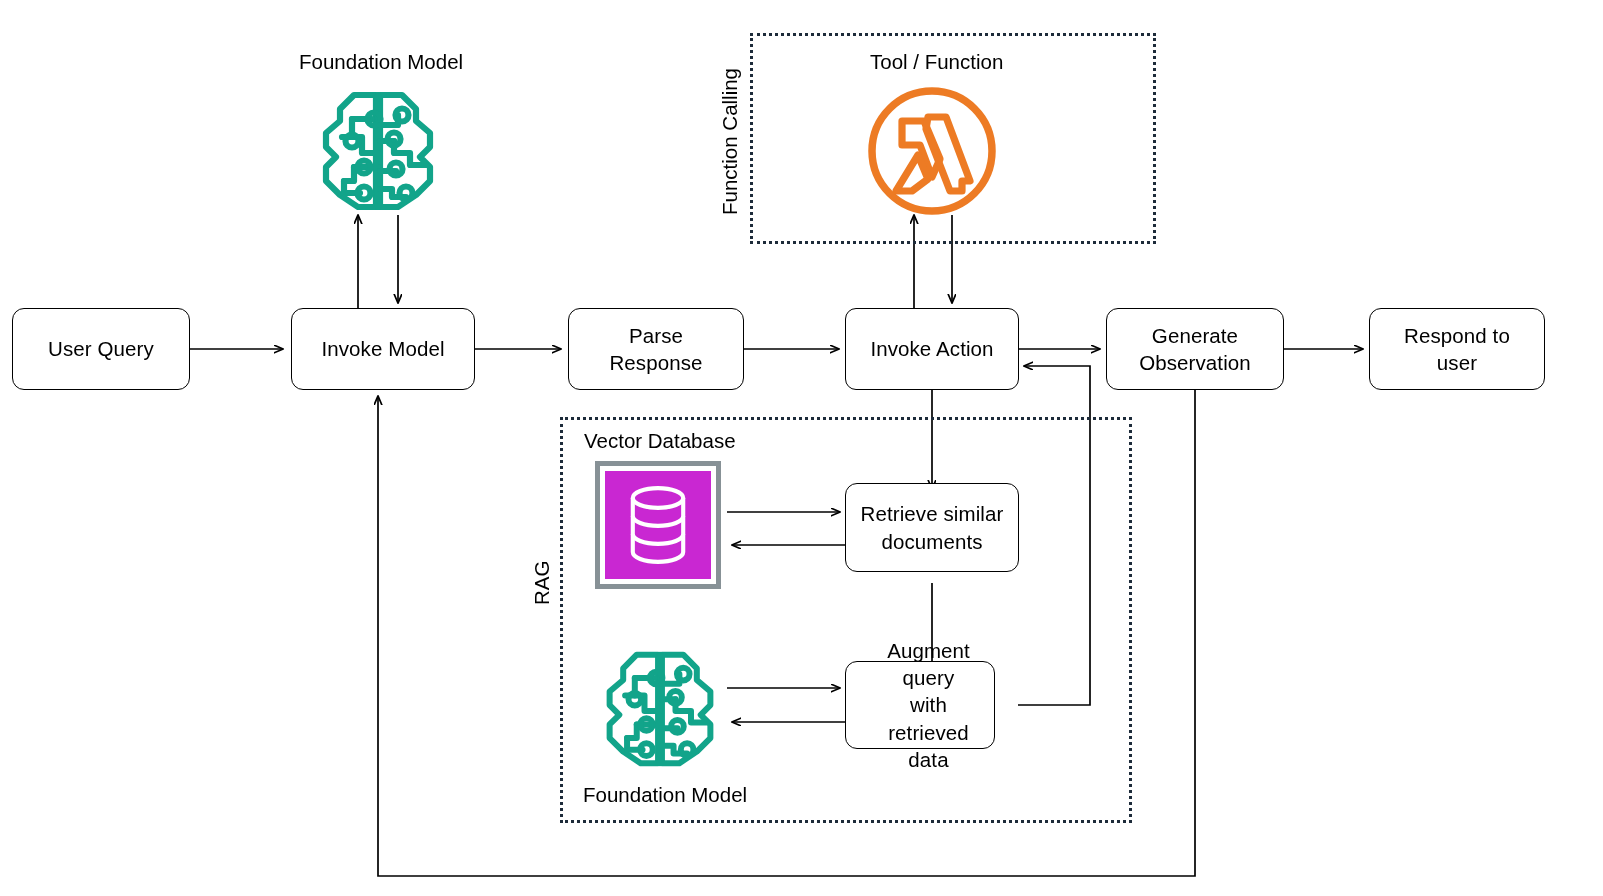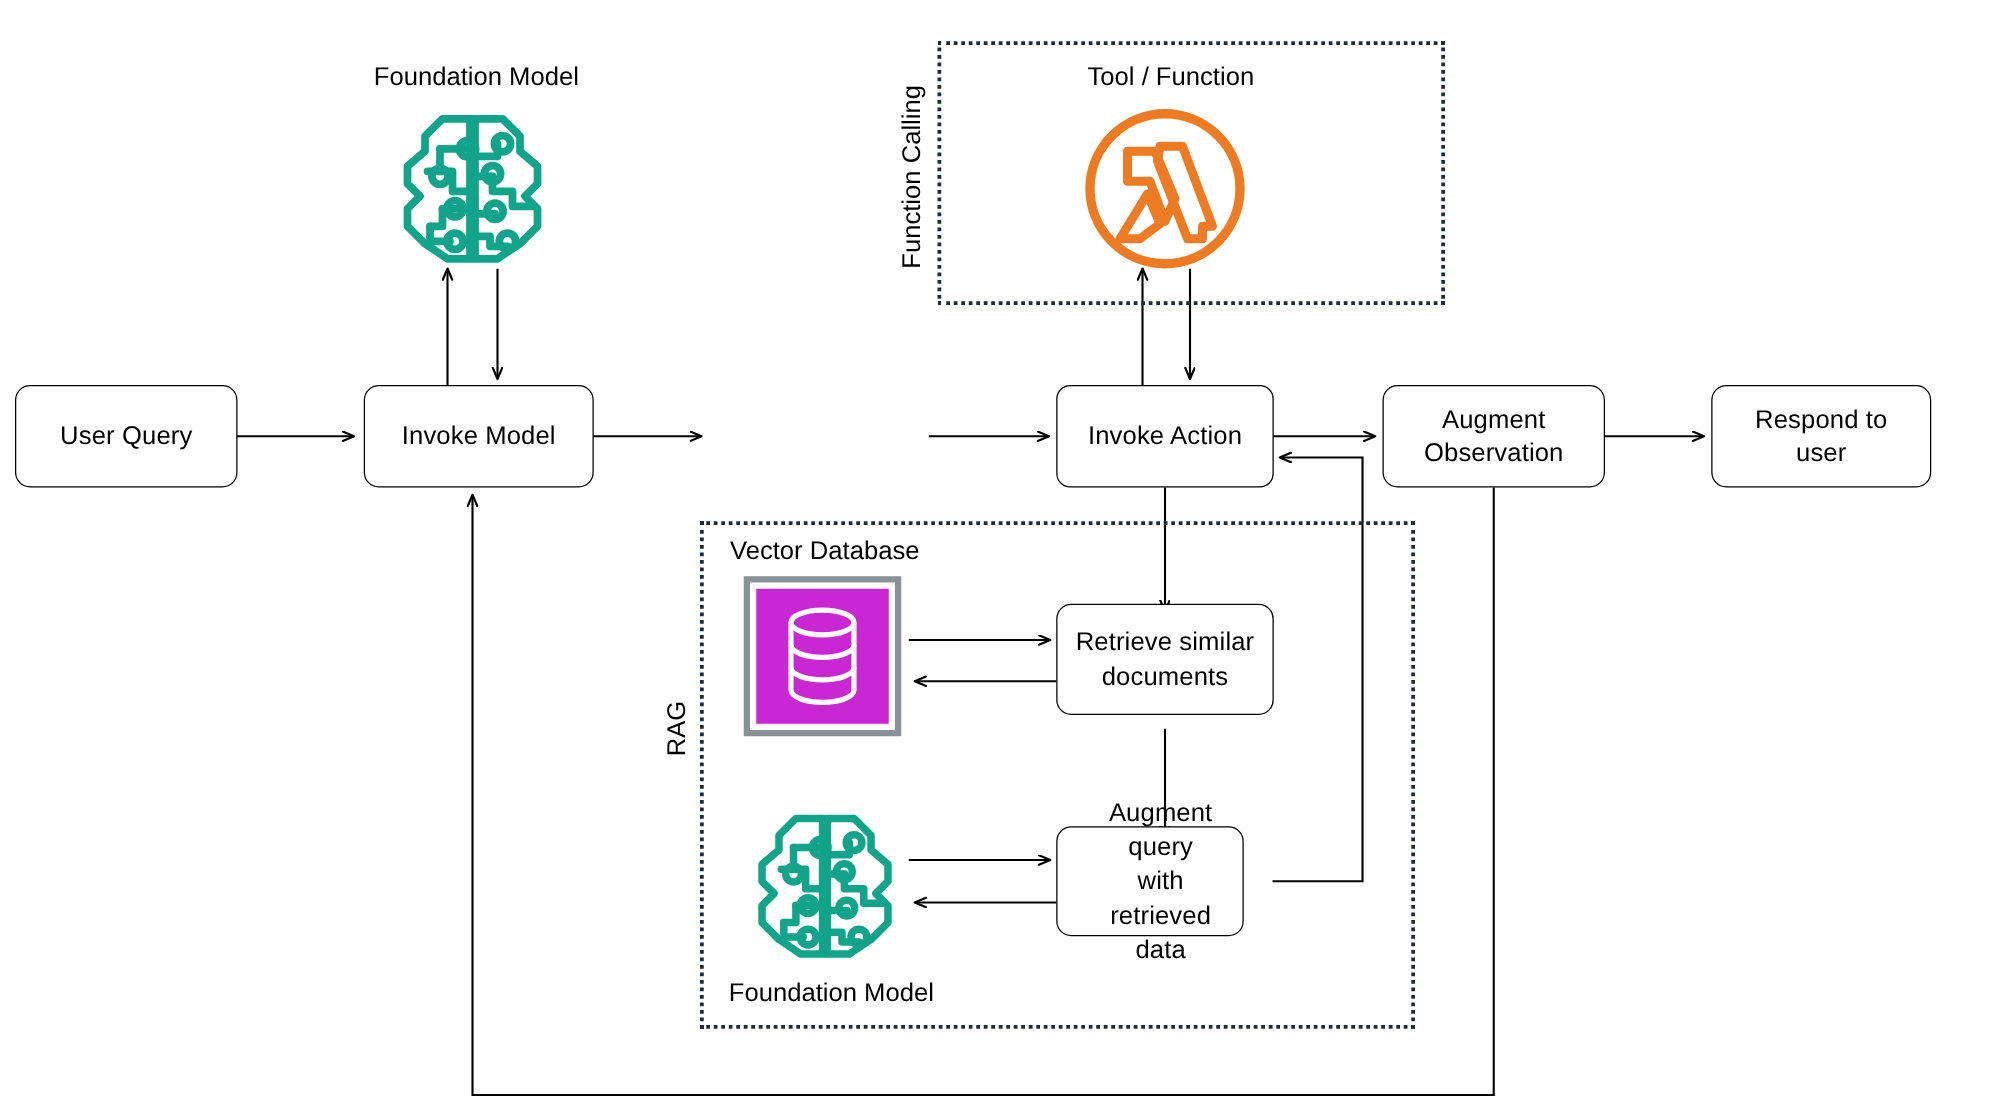--- a/index.html
+++ b/index.html
@@ -246,28 +246,34 @@
   <div class="grouplabel" style="left:583px; top:783px;">Foundation Model</div>
 
   <div class="node" style="left:12px; top:308px; width:178px; height:82px;align-items:center;">
     <span>User Query</span>
   </div>
 
   <div class="node" style="left:291px; top:308px; width:184px; height:82px;">
     <span>Invoke Model</span>
   </div>
 
+  <div class="node" style="left:568px; top:308px; width:176px; height:82px;">
+    <span>
+      <span>Parse</span><br>
+      <span>Response</span>
+    </span>
+  </div>
 
   <div class="node" style="left:845px; top:308px; width:174px; height:82px;border-radius:11px;">
     <span>Invoke Action</span>
   </div>
 
   <div class="node" style="left:1106px; top:308px; width:178px; height:82px;">
     <span>
-      <span>Augment</span><br>
+      <span>Generate</span><br>
       <span>Observation</span>
     </span>
   </div>
 
   <div class="node" style="left:845px; top:483px; width:174px; height:89px;">
     <span>
       <span>Retrieve similar</span><br>
       <span>documents</span>
     </span>
   </div>

